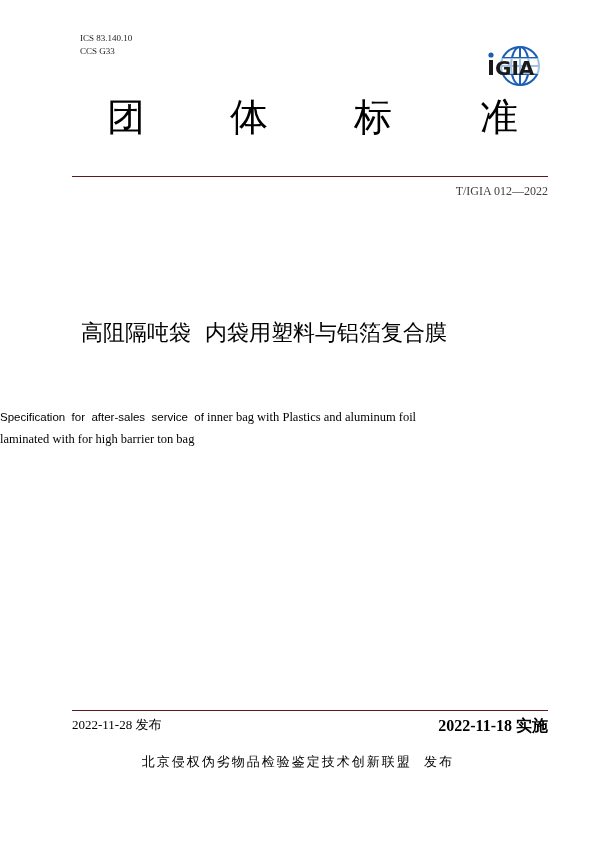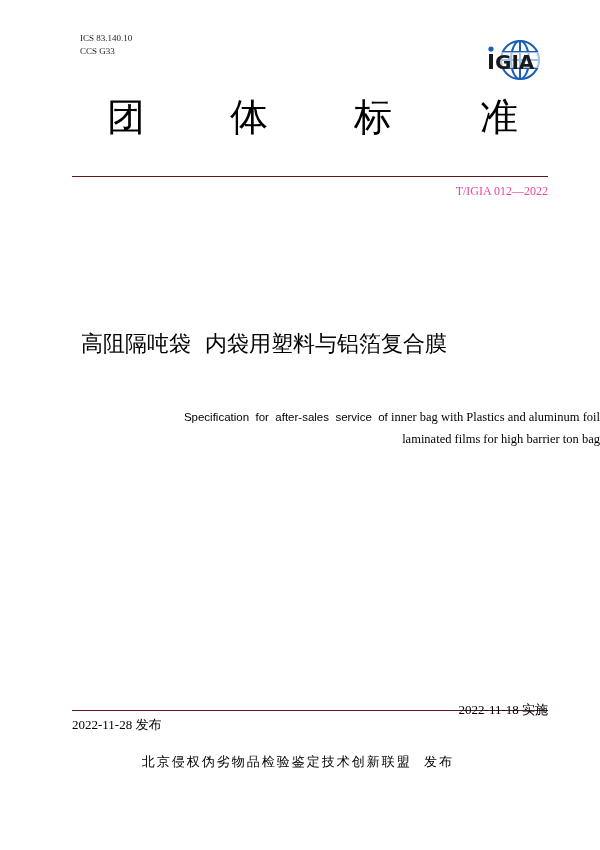--- a/index.html
+++ b/index.html
@@ -1,29 +1,29 @@
 <!DOCTYPE html>
 <html><head>
 <meta charset="utf-8">
 <style>
   html, body { margin:0; padding:0; background:#ffffff; }
   body { width:600px; height:850px; position:relative; overflow:hidden;
          font-family:"DejaVu Sans", sans-serif; color:#000; }
   .abs { position:absolute; }
   .codes { left:80px; top:32px; font-family:"Liberation Serif", serif; font-size:9px; line-height:13px; color:#222; }
-  .logo { left:486px; top:38px; width:72px; height:44px; }
+  .logo { left:486px; top:44px; width:72px; height:44px; }
   .title-row { left:60px; top:92px; width:500px; height:60px; }
   .title-char { position:absolute; top:0; font-size:38px; line-height:50px; font-family:"DejaVu Sans", sans-serif; }
   .rule { left:72px; width:476px; height:1px; background:#5a1a1a; }
-  .std-no { right:52px; top:184px; font-family:"Liberation Serif", serif; font-size:12px; color:#ec4899; }
-  .cn-title { left:0; width:528px; top:316px; text-align:center; font-size:22px; line-height:34px;margin-top:11px; }
-  .en-title { left:0; width:600px; top:406px; text-align:right; font-size:12.5px; line-height:22px; font-family:"Liberation Serif", serif; }
+  .std-no { right:52px; top:184px; font-family:"Liberation Serif", serif; font-size:12px; color:#404040; }
+  .cn-title { left:0; width:528px; top:316px; text-align:center; font-size:22px; line-height:34px; }
+  .en-title { left:0; width:600px; top:406px; text-align:left; font-size:12.5px; line-height:22px; font-family:"Liberation Serif", serif; }
   .en-title .sans { font-family:"Liberation Sans", sans-serif; font-size:11.5px; }
   .date-l { left:72px; top:716px; font-family:"Liberation Serif", serif; font-size:13px; }
-  .date-r { right:52px; top:701px; font-family:"Liberation Serif", serif; font-size:13px; }
+  .date-r { right:52px; top:716px; font-family:"Liberation Serif", serif; font-size:16px;font-weight:bold; }
   .publisher { left:0; width:596px; top:753px; text-align:center; font-size:13px; letter-spacing:2px; }
 </style>
 </head>
 <body>
 
 <div class="abs codes">
   <div>ICS 83.140.10</div>
   <div>CCS G33</div>
 </div>
 
@@ -54,21 +54,21 @@
 <div class="abs rule" style="top:176px"></div>
 
 <div class="abs std-no">T/IGIA 012—2022</div>
 
 <div class="abs cn-title">
   <div style="white-space:pre">高阻隔吨袋  内袋用塑料与铝箔复合膜</div>
 </div>
 
 <div class="abs en-title">
   <div style="white-space:pre"><span class="sans">Specification  for  after-sales  service  of </span><span>inner bag with Plastics and aluminum foil</span></div>
-  <div>laminated films for high barrier ton bag</div>
+  <div>laminated with for high barrier ton bag</div>
 </div>
 
 <div class="abs rule" style="top:710px"></div>
 
 <div class="abs date-l">2022-11-28 发布</div>
 <div class="abs date-r">2022-11-18 实施</div>
 
 <div class="abs publisher" style="white-space:pre">北京侵权伪劣物品检验鉴定技术创新联盟  发布</div>
 
 </body></html>

